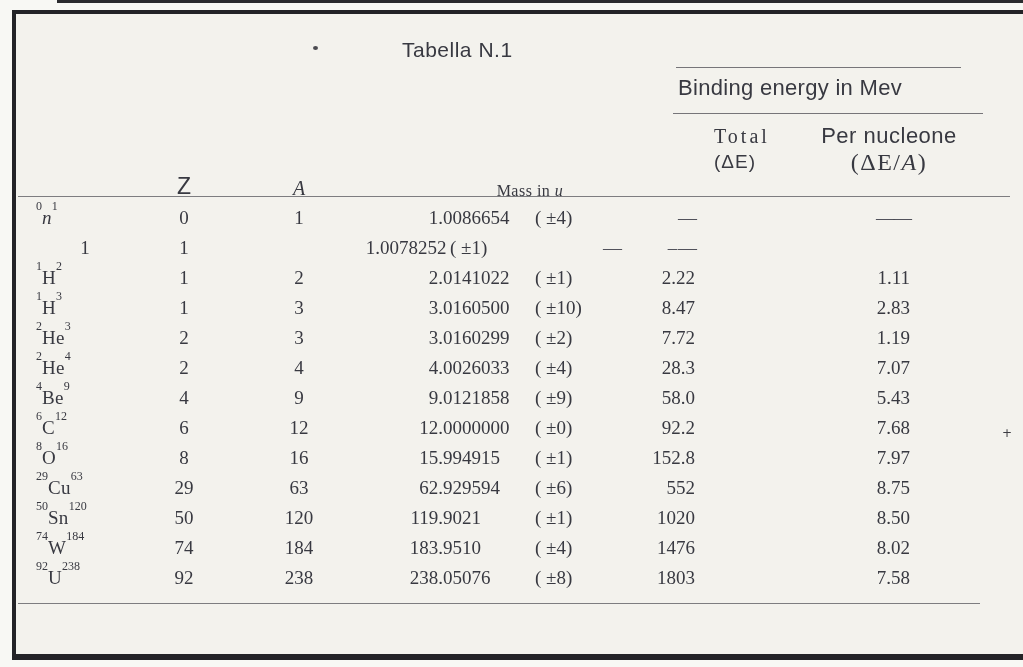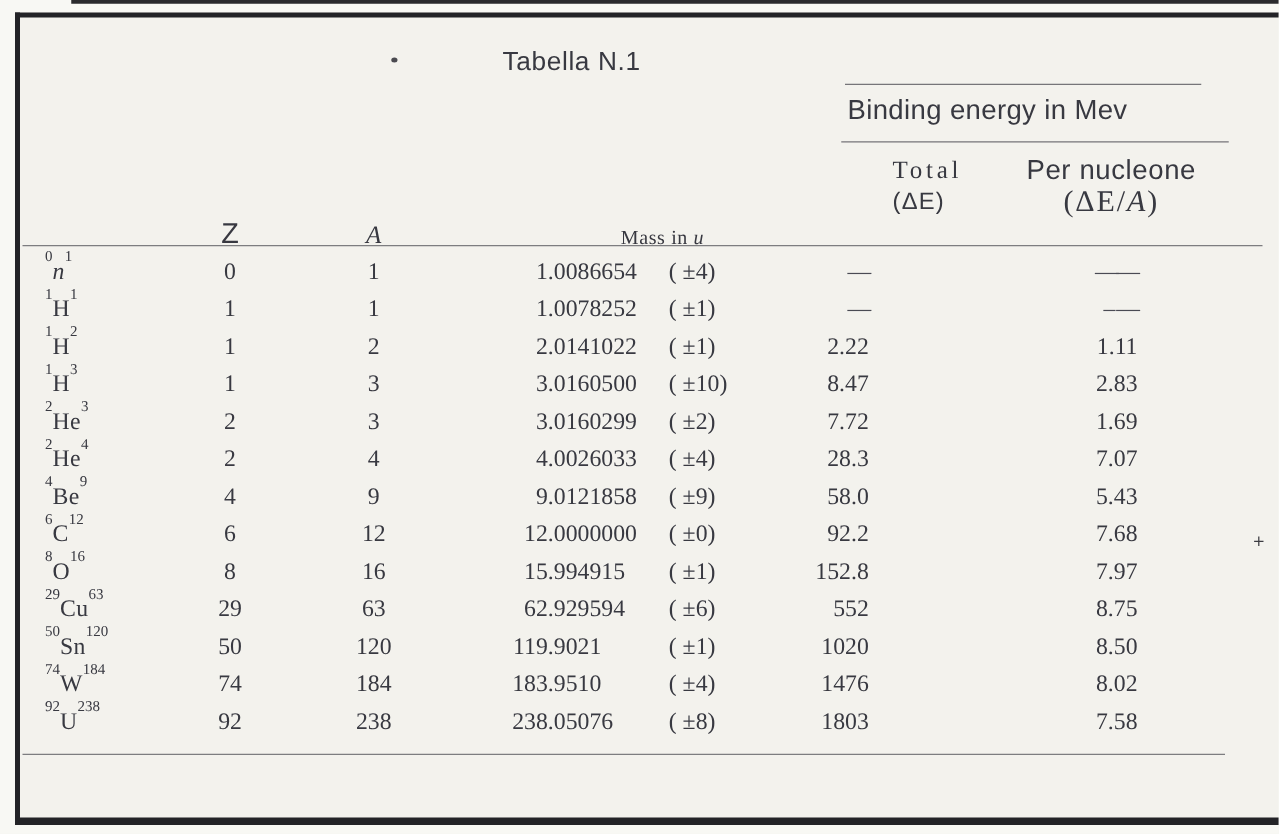--- a/index.html
+++ b/index.html
@@ -90,21 +90,20 @@
     <div class="c-z">0</div>
     <div class="c-a">1</div>
     <div class="c-mint">1.</div>
     <div class="c-mfrac">0086654</div>
     <div class="c-unc">( ±4)</div>
     <div class="c-total dash">—</div>
     <div class="c-per dash">——</div>
   </div>
 
   <div class="cols row">
-    <div class="c-nuclide"><sup class="nsup">1</sup><span class="sym">H</span><sup class="nsup">1</sup></div>
     <div class="c-z">1</div>
     <div class="c-a">1</div>
     <div class="c-mint">1.</div>
     <div class="c-mfrac">0078252</div>
     <div class="c-unc">( ±1)</div>
     <div class="c-total dash">—</div>
     <div class="c-per dash">– —</div>
   </div>
 
   <div class="cols row">
@@ -130,21 +129,21 @@
   </div>
 
   <div class="cols row">
     <div class="c-nuclide"><sup class="nsup">2</sup><span class="sym">He</span><sup class="nsup">3</sup></div>
     <div class="c-z">2</div>
     <div class="c-a">3</div>
     <div class="c-mint">3.</div>
     <div class="c-mfrac">0160299</div>
     <div class="c-unc">( ±2)</div>
     <div class="c-total">7.72</div>
-    <div class="c-per">1.69</div>
+    <div class="c-per">1.19</div>
   </div>
 
   <div class="cols row">
     <div class="c-nuclide"><sup class="nsup">2</sup><span class="sym">He</span><sup class="nsup">4</sup></div>
     <div class="c-z">2</div>
     <div class="c-a">4</div>
     <div class="c-mint">4.</div>
     <div class="c-mfrac">0026033</div>
     <div class="c-unc">( ±4)</div>
     <div class="c-total">28.3</div>

